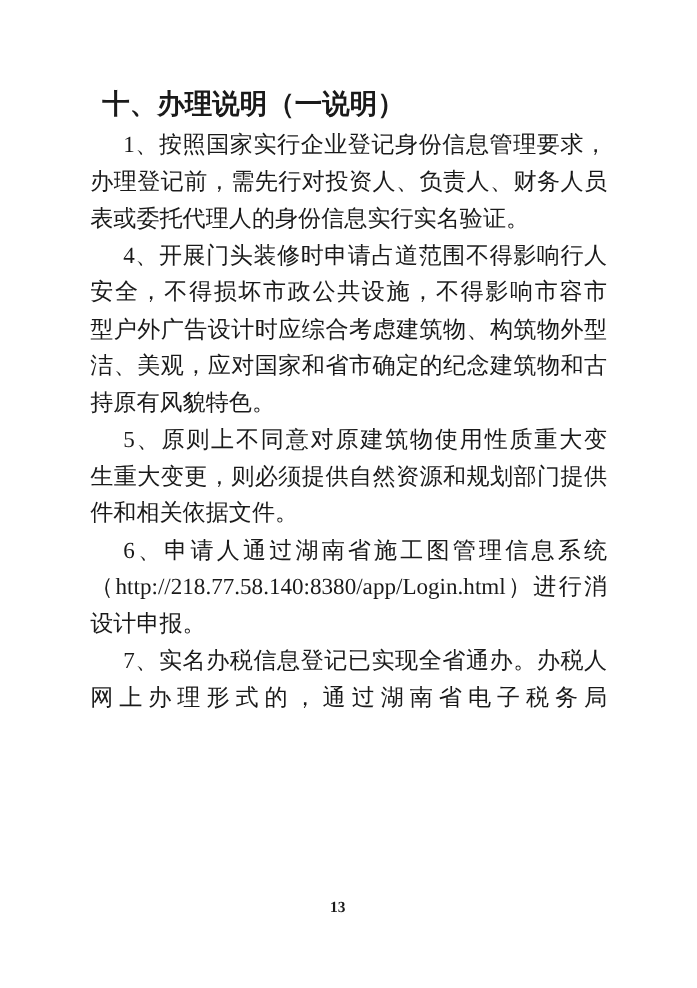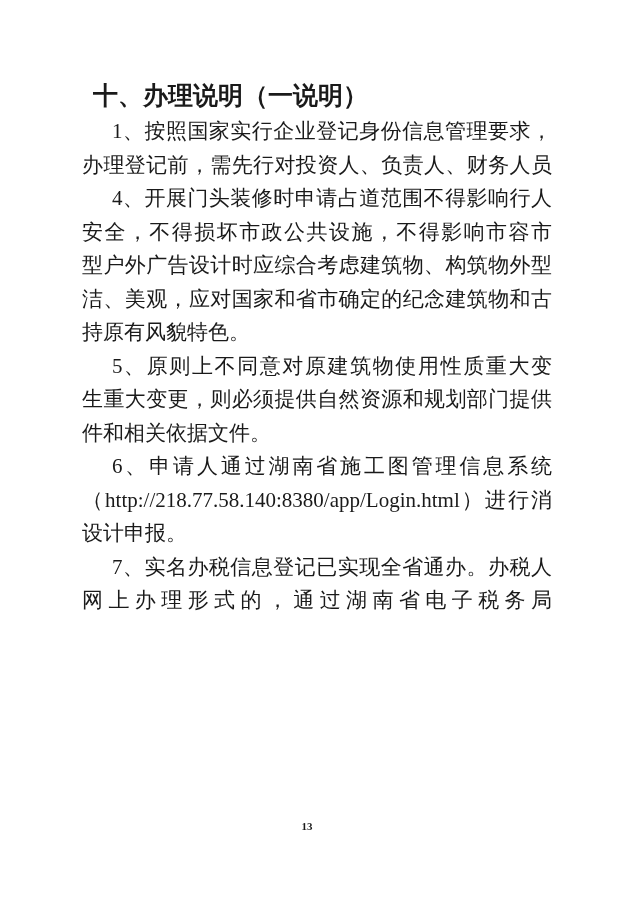--- a/index.html
+++ b/index.html
@@ -51,36 +51,37 @@
     text-align-last: auto;
   }
   .page-number {
     position: absolute;
     top: 819px;
     left: 0;
     width: 614px;
     text-align: center;
     font-family: "Liberation Serif", "DejaVu Serif", serif;
     font-weight: 700;
-    font-size: 11px;
+    font-size: 14px;
     line-height: 14px;
     color: #1a1a1a;
   }
 </style>
 </head>
 <body>
 
 <div class="page">
   <div class="content">
 
     <h1 class="doc-title">十、办理说明（一说明）</h1>
 
     <div class="para">
       <div class="line first">1、按照国家实行企业登记身份信息管理要求，申请人</div>
       <div class="line">办理登记前，需先行对投资人、负责人、财务人员及指定代</div>
+      <div class="line flush">表或委托代理人的身份信息实行实名验证。</div>
     </div>
 
 
 
     <div class="para">
       <div class="line first">4、开展门头装修时申请占道范围不得影响行人和交通</div>
       <div class="line">安全，不得损坏市政公共设施，不得影响市容市貌；设置大</div>
       <div class="line">型户外广告设计时应综合考虑建筑物、构筑物外型完好、整</div>
       <div class="line">洁、美观，应对国家和省市确定的纪念建筑物和古建筑物保</div>
       <div class="line flush">持原有风貌特色。</div>

